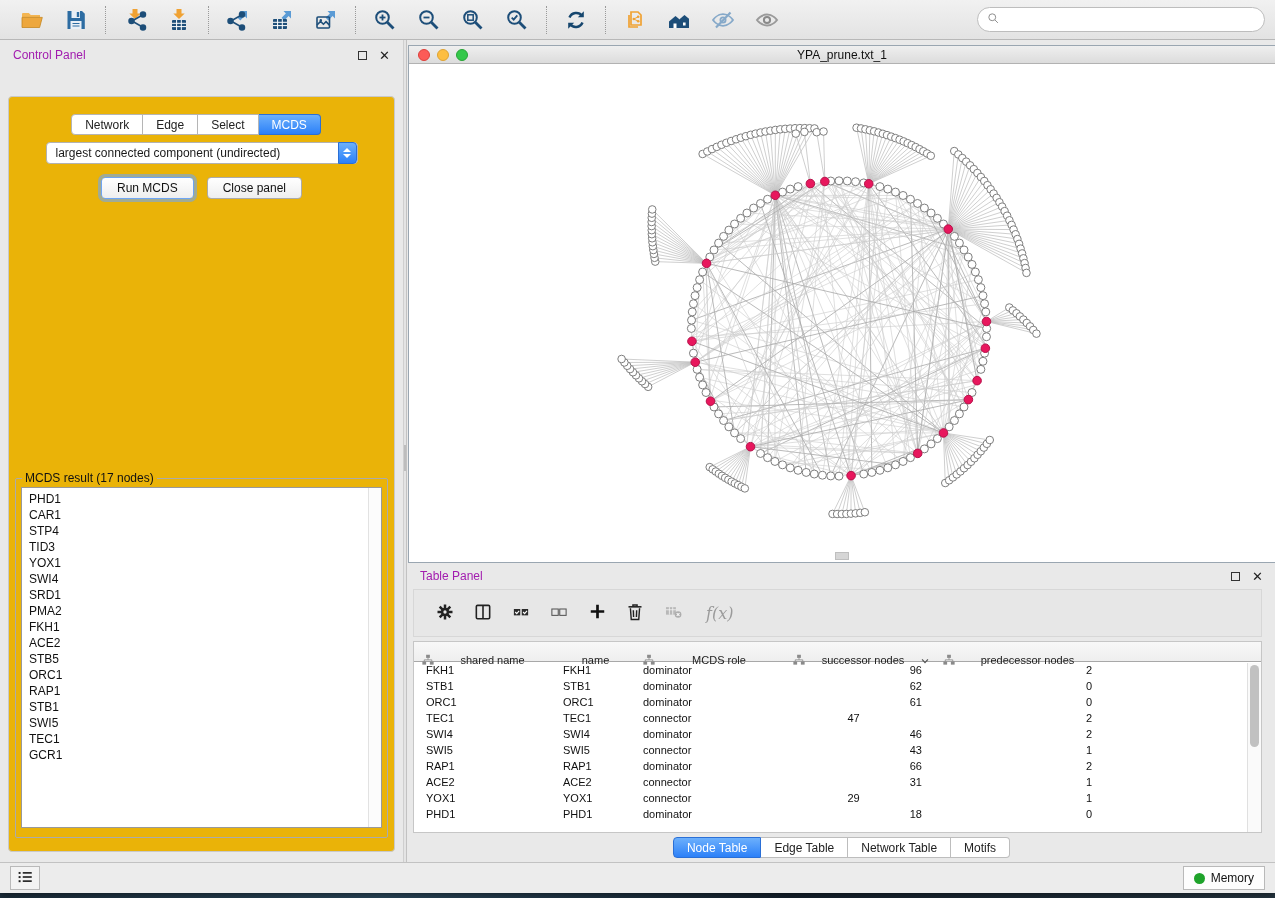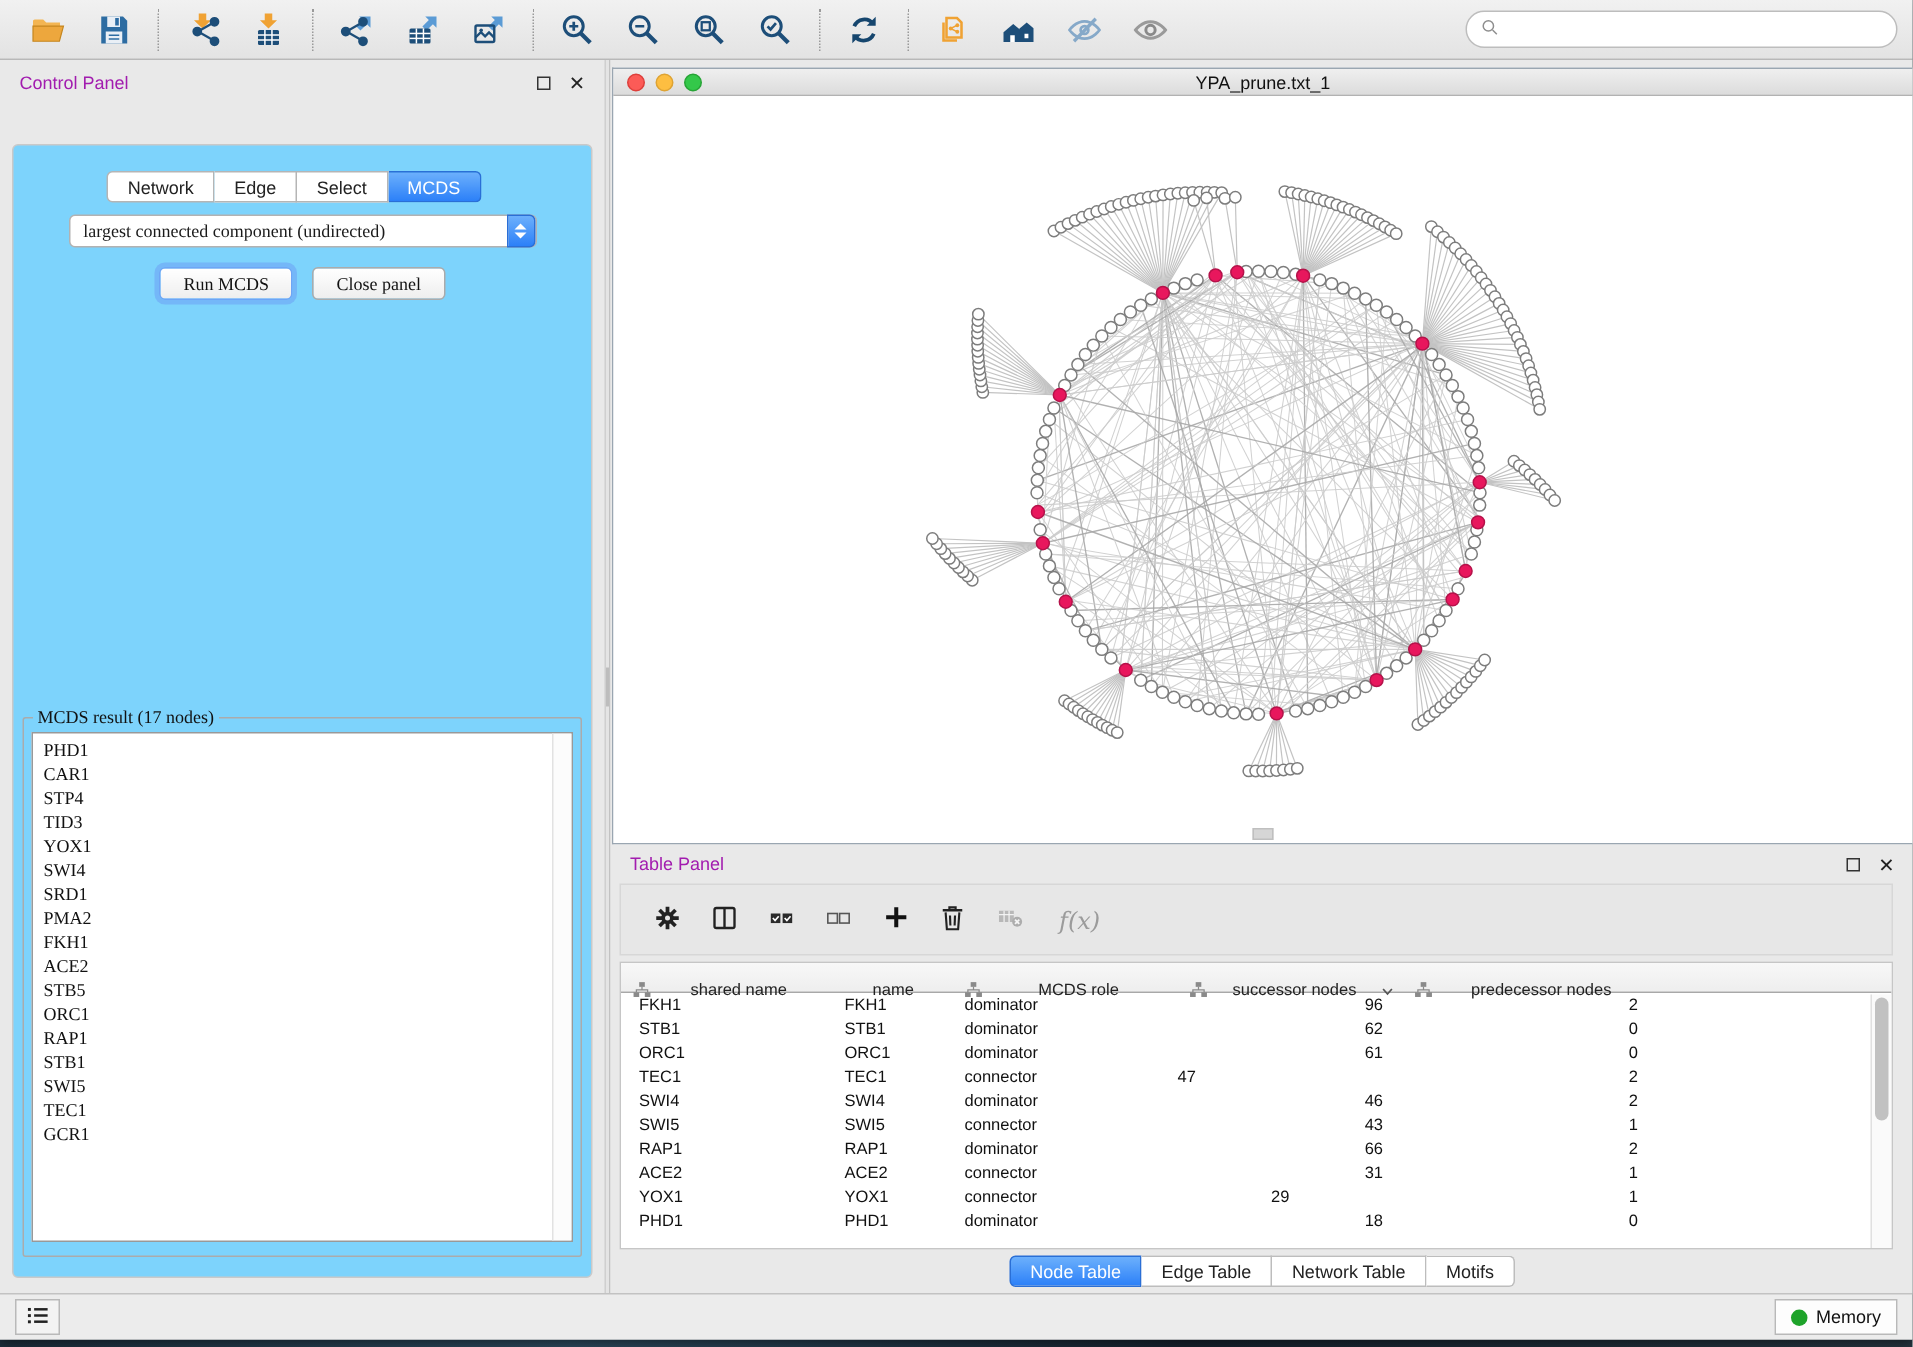--- a/index.html
+++ b/index.html
@@ -31,21 +31,21 @@
   .panel-title { font-size:12px; color:#a21caf; margin-right:auto; }
   .float-glyph { width:9px; height:9px; border:1.5px solid #333; display:inline-block; margin-right:12px; }
   .close-glyph { font-size:13px; font-weight:bold; color:#222; line-height:9px; }
 
   .cp-tabs { position:absolute; top:74px; left:0; right:11px; display:flex; justify-content:center; z-index:2; }
   .seg { height:21px; padding:0 13px; background:#fff; border:1px solid #b5b5b5; border-left-width:0; font-size:12px; display:flex; align-items:center; color:#222; }
   .seg:first-child { border-left-width:1px; border-radius:4px 0 0 4px; }
   .seg:last-child { border-radius:0 4px 4px 0; }
   .seg.sel { background:linear-gradient(#6cb0fc,#2c80f8); border-color:#2a6fd6; color:#fff; }
 
-  .cp-body { position:absolute; top:56px; left:8px; right:8px; bottom:10px; background:#7dd3fc; border:1px solid #c9c9c9; border-radius:4px;font-family:Liberation Serif, serif; }
+  .cp-body { position:absolute; top:56px; left:8px; right:8px; bottom:10px; background:#eab308; border:1px solid #c9c9c9; border-radius:4px; }
   .opt-label { text-align:center; margin-top:22px; font-size:12px; color:#111; }
   .dropdown { width:312px; height:22px; margin:9px auto 0; background:#fff; border:1px solid #b2b2b2; border-radius:4px; display:flex; align-items:center; font-size:12px; padding-left:9px; position:relative; }
   .dd-stepper { position:absolute; right:0; top:-1px; width:19px; height:22px; background:linear-gradient(#6cb0fc,#2c80f8); border-radius:0 4px 4px 0; border:1px solid #2a6fd6; display:flex; flex-direction:column; align-items:center; justify-content:center; gap:2px; }
   .dd-stepper i { width:0; height:0; border-left:4px solid transparent; border-right:4px solid transparent; display:block; }
   .dd-up { border-bottom:4px solid #fff; }
   .dd-down { border-top:4px solid #fff; }
   .btn-row { display:flex; justify-content:center; gap:13px; margin-top:13px; }
   .mac-btn { height:22px; padding:0 15px; background:linear-gradient(#ffffff,#eeeeee); border:1px solid #ababab; border-radius:4px; font-size:12px; font-family:inherit; color:#111; }
   .mac-btn.focused { box-shadow:0 0 0 3px rgba(110,165,245,.6); border-color:#6ea5f5; }
 
@@ -1216,21 +1216,21 @@
                 <div class="td" style="width: 139px; text-align: left; padding-left: 12px;">ORC1</div>
                 <div class="td" style="width: 82px; text-align: left; padding-left: 10px;">ORC1</div>
                 <div class="td" style="width: 150px; text-align: left; padding-left: 8px;">dominator</div>
                 <div class="td" style="width: 150px; text-align: right; padding-right: 13px;">61</div>
                 <div class="td" style="width: 167px; text-align: right; padding-right: 10px;">0</div>
               </div>
               <div class="trow">
                 <div class="td" style="width: 139px; text-align: left; padding-left: 12px;">TEC1</div>
                 <div class="td" style="width: 82px; text-align: left; padding-left: 10px;">TEC1</div>
                 <div class="td" style="width: 150px; text-align: left; padding-left: 8px;">connector</div>
-                <div class="td" style="width: 150px; text-align: left; padding-right: 13px;">47</div>
+                <div class="td" style="width: 150px; text-align: center; padding-right: 13px;">47</div>
                 <div class="td" style="width: 167px; text-align: right; padding-right: 10px;">2</div>
               </div>
               <div class="trow">
                 <div class="td" style="width: 139px; text-align: left; padding-left: 12px;">SWI4</div>
                 <div class="td" style="width: 82px; text-align: left; padding-left: 10px;">SWI4</div>
                 <div class="td" style="width: 150px; text-align: left; padding-left: 8px;">dominator</div>
                 <div class="td" style="width: 150px; text-align: right; padding-right: 13px;">46</div>
                 <div class="td" style="width: 167px; text-align: right; padding-right: 10px;">2</div>
               </div>
               <div class="trow">

